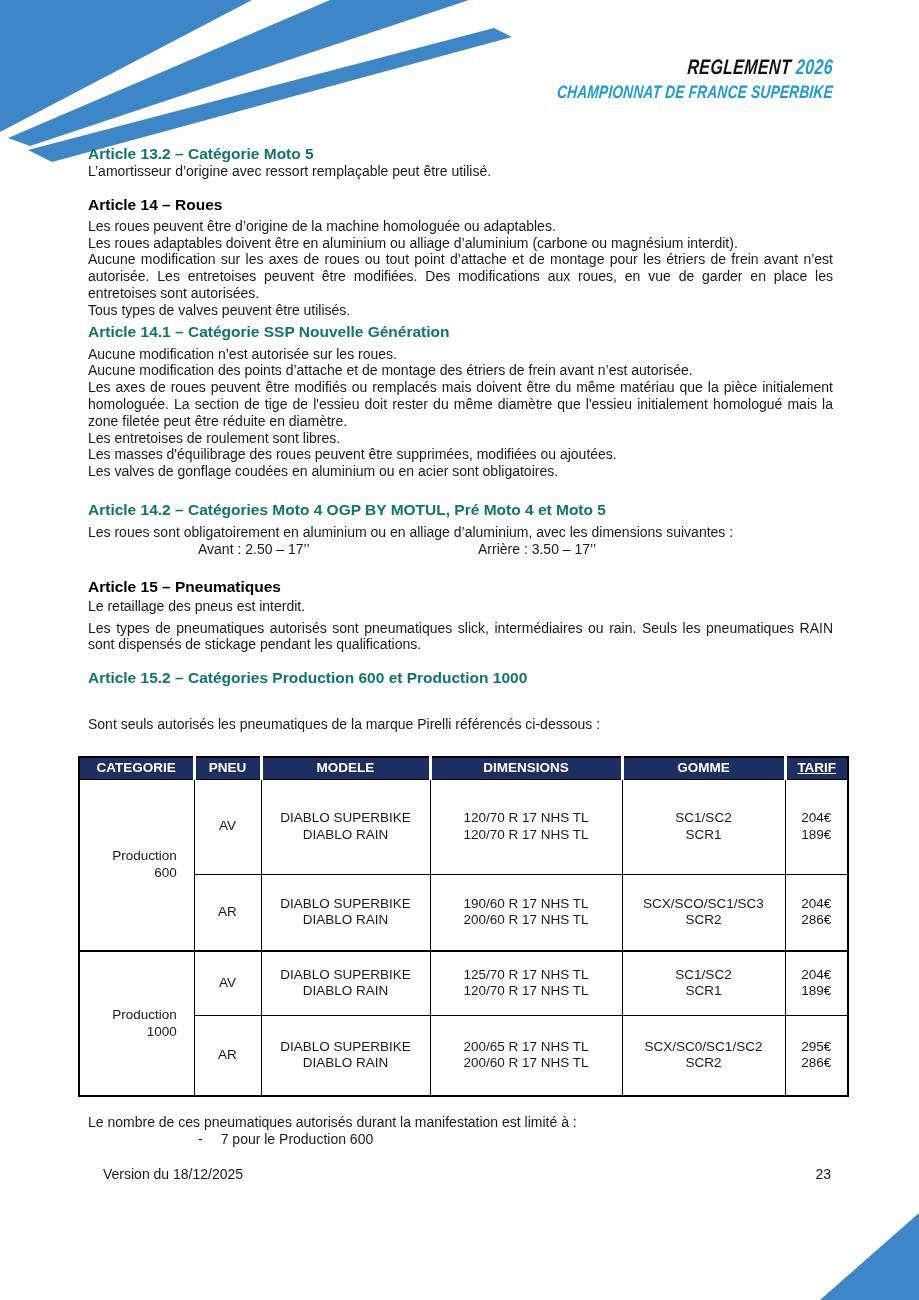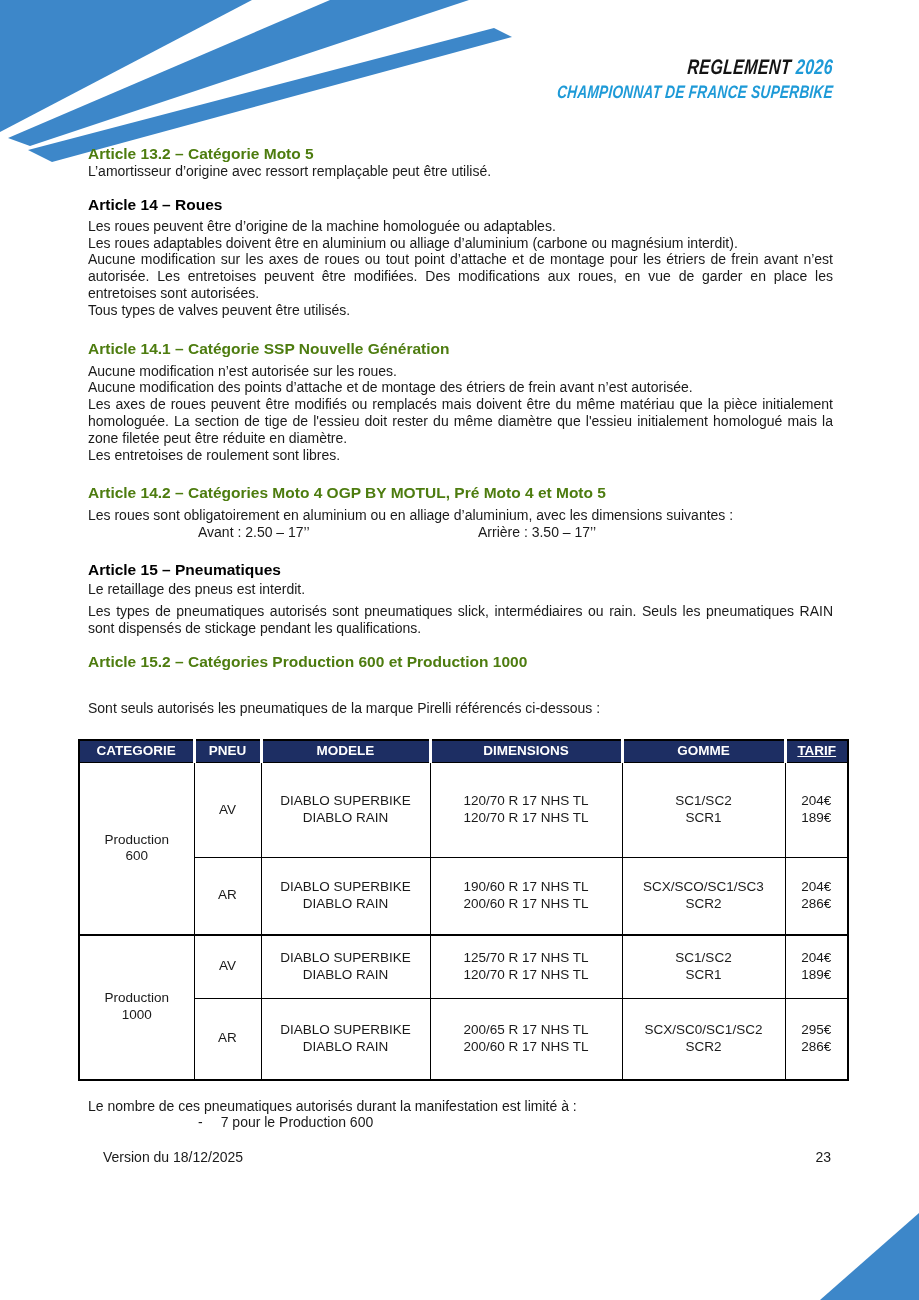--- a/index.html
+++ b/index.html
@@ -20,21 +20,21 @@
     transform:scaleX(0.76) skewX(-6deg); transform-origin:100% 50%; letter-spacing:0.5px;
   }
   .brand .line2 {
     margin-top:3px; font-size:18px; font-weight:bold; font-style:italic; white-space:nowrap;
     color:#1e9ad7; transform:scaleX(0.76) skewX(-6deg); transform-origin:100% 50%; letter-spacing:0.3px;
   }
   .brand .b-black { color:#141414; }
   .brand .b-blue { color:#1e9ad7; }
   
   .content { position:absolute; left:88px; top:0; width:745px; font-size:14px; line-height:16.8px; }
-  h2 { margin:0; font-size:15.5px; line-height:18px; font-weight:bold; color:#4d7c0f; }
+  h2 { margin:0; font-size:15.5px; line-height:18px; font-weight:bold; color:#0f766e; }
   h2.blue { color:#000000; }
   p { margin:0; text-align:justify; }
   .dims-line { position:relative; height:17px; }
   .dims-line .front { position:absolute; left:110px; white-space:nowrap; }
   .dims-line .rear  { position:absolute; left:390px; white-space:nowrap; }
   .bullet-line { display:flex; }
   .bullet-line .dash { margin-left:110px; }
   .bullet-line .item { margin-left:18px; }
   
   .tyre-wrap { margin-top:23px; }
@@ -50,29 +50,29 @@
     border-left:3px solid #fff; border-right:3px solid #fff;
     border-top:2px solid #000; border-bottom:1px solid #000;
   }
   table.tyre th:first-child { border-left:2px solid #000; }
   table.tyre th:last-child  { border-right:2px solid #000;text-decoration:underline; }
   tr.g1av { height:95px; }
   tr.g1ar { height:77px; }
   tr.g2av { height:64px; }
   tr.g2ar { height:81px; }
   tr.grp2 td { border-top-width:2px; }
-  td.cat span { display:inline-block; width:80px; text-align:center; }
+  td.cat span { display:inline-block; width:80px; text-align:right; }
   
   .footer { display:flex; justify-content:space-between; margin-top:18px; }
   .footer .version { margin-left:15px; }
   .footer .pagenum { margin-right:2px; }
   
   .mt-page{margin-top:145px}.mt-3{margin-top:0}.mt-4{margin-top:4px}.mt-5{margin-top:5px}
   .mt-16{margin-top:16px}.mt-17{margin-top:17px}.mt-18{margin-top:18px}.mt-20{margin-top:20px}
-  .mt-21{margin-top:21px}.mt-22{margin-top:21px}.mt-29{margin-top:29px}.mt-2{margin-top:2px}
+  .mt-21{margin-top:21px}.mt-22{margin-top:4px}.mt-29{margin-top:29px}.mt-2{margin-top:2px}
 </style>
 </head>
 <body>
 
 <div class="page">
 
   <svg class="swoosh-top" width="919" height="170" viewBox="0 0 919 170" aria-hidden="true">
     <path class="swoosh-fill" d="M0,0 L252,0 L0,132 Z"></path>
     <path class="swoosh-fill" d="M330,0 L469,0 L30,146 L8,138 Z"></path>
     <path class="swoosh-fill" d="M494,28 L512,37 L52,162 L28,150 Z"></path>
@@ -102,20 +102,22 @@
       <p>Aucune modification sur les axes de roues ou tout point d’attache et de montage pour les étriers de frein avant n’est autorisée. Les entretoises peuvent être modifiées. Des modifications aux roues, en vue de garder en place les entretoises sont autorisées.</p>
       <p>Tous types de valves peuvent être utilisés.</p>
     </div>
 
     <h2 class="mt-22">Article 14.1 – Catégorie SSP Nouvelle Génération</h2>
     <div class="mt-5">
       <p>Aucune modification n’est autorisée sur les roues.</p>
       <p>Aucune modification des points d’attache et de montage des étriers de frein avant n’est autorisée.</p>
       <p>Les axes de roues peuvent être modifiés ou remplacés mais doivent être du même matériau que la pièce initialement homologuée. La section de tige de l'essieu doit rester du même diamètre que l'essieu initialement homologué mais la zone filetée peut être réduite en diamètre.</p>
       <p>Les entretoises de roulement sont libres.</p>
+      <p>Les masses d'équilibrage des roues peuvent être supprimées, modifiées ou ajoutées.</p>
+      <p>Les valves de gonflage coudées en aluminium ou en acier sont obligatoires.</p>
     </div>
 
     <h2 class="mt-21">Article 14.2 – Catégories Moto 4 OGP BY MOTUL, Pré Moto 4 et Moto 5</h2>
     <p class="mt-5">Les roues sont obligatoirement en aluminium ou en alliage d’aluminium, avec les dimensions suivantes :</p>
     <div class="dims-line">
       <span class="front">Avant : 2.50 – 17’’</span>
       <span class="rear">Arrière : 3.50 – 17’’</span>
     </div>
 
     <h2 class="blue mt-20">Article 15 – Pneumatiques</h2>

